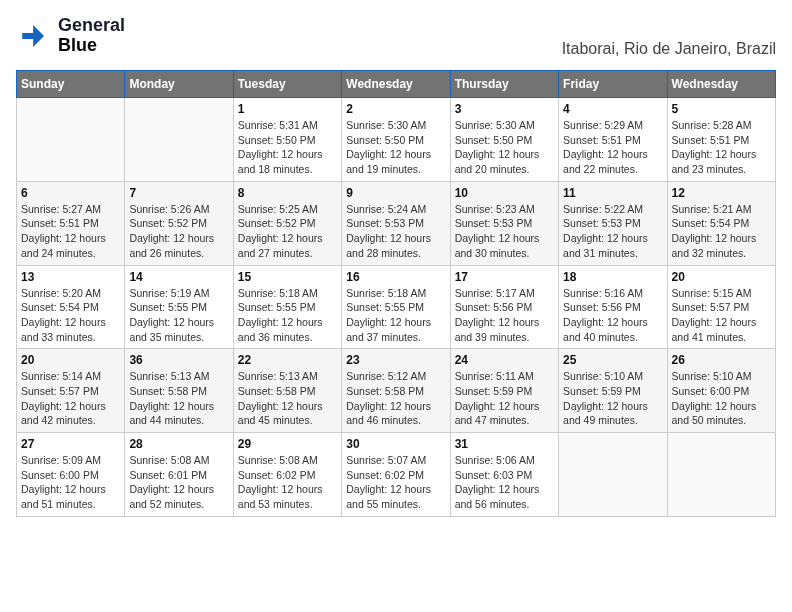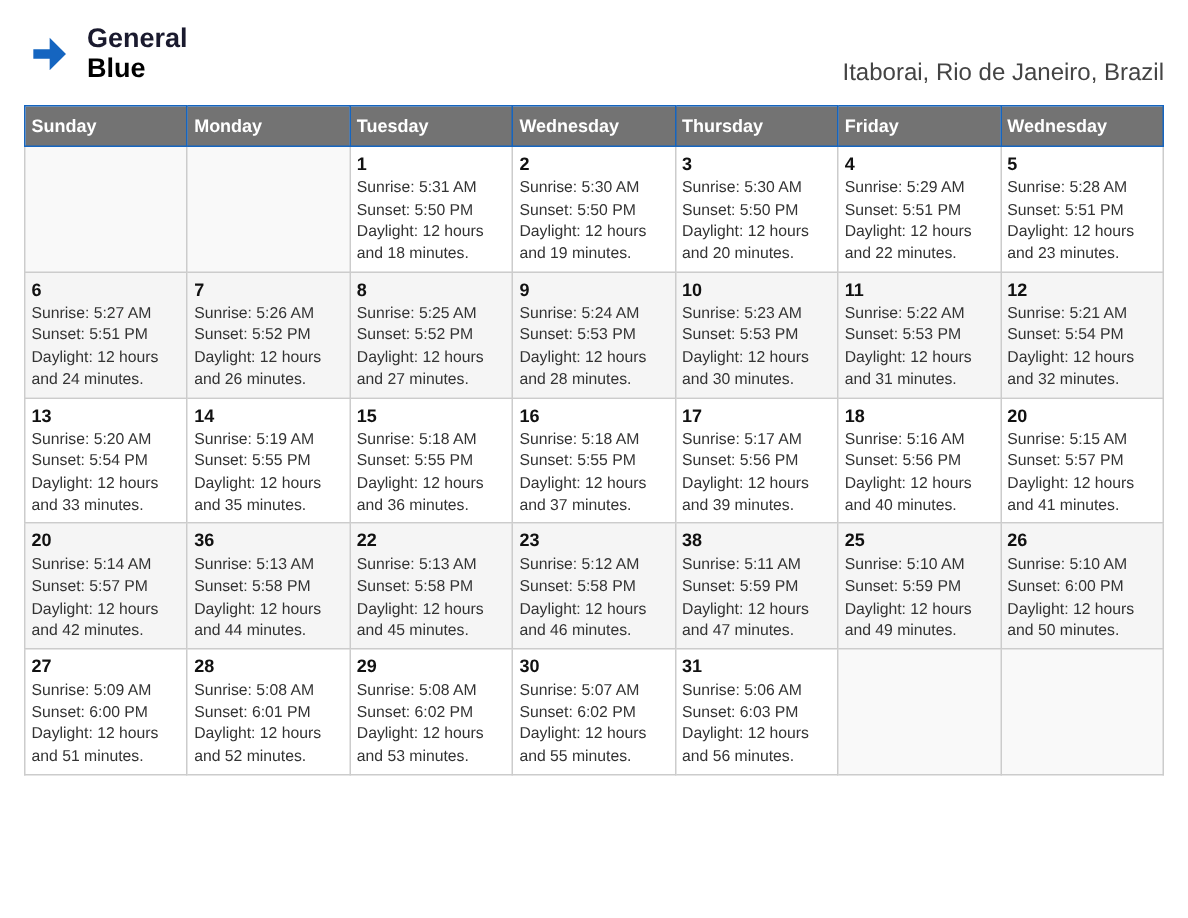--- a/index.html
+++ b/index.html
@@ -216,21 +216,21 @@
         </td>
         <td>
           <div class="day-number">22</div>
           <div class="day-info">Sunrise: 5:13 AM<br>Sunset: 5:58 PM<br>Daylight: 12 hours and 45 minutes.</div>
         </td>
         <td>
           <div class="day-number">23</div>
           <div class="day-info">Sunrise: 5:12 AM<br>Sunset: 5:58 PM<br>Daylight: 12 hours and 46 minutes.</div>
         </td>
         <td>
-          <div class="day-number">38</div>
+          <div class="day-number">24</div>
           <div class="day-info">Sunrise: 5:11 AM<br>Sunset: 5:59 PM<br>Daylight: 12 hours and 47 minutes.</div>
         </td>
         <td>
           <div class="day-number">25</div>
           <div class="day-info">Sunrise: 5:10 AM<br>Sunset: 5:59 PM<br>Daylight: 12 hours and 49 minutes.</div>
         </td>
         <td>
           <div class="day-number">26</div>
           <div class="day-info">Sunrise: 5:10 AM<br>Sunset: 6:00 PM<br>Daylight: 12 hours and 50 minutes.</div>
         </td>

